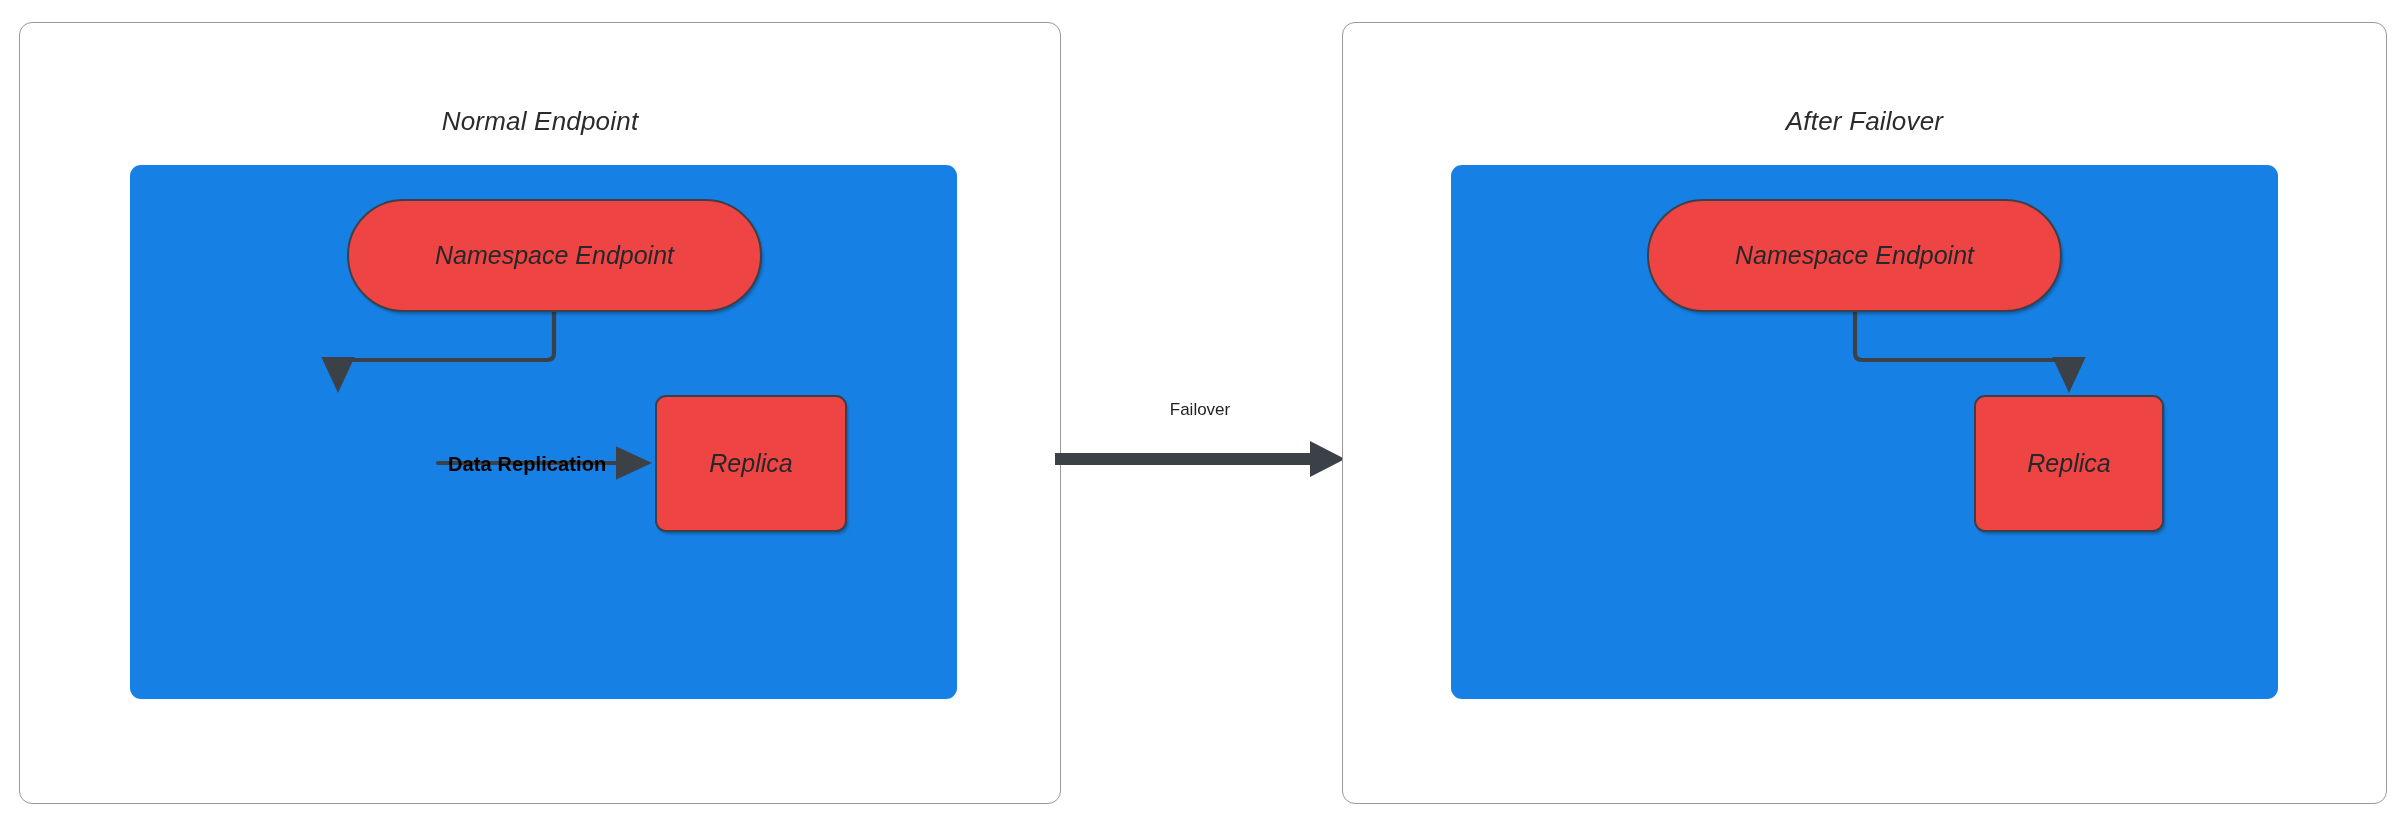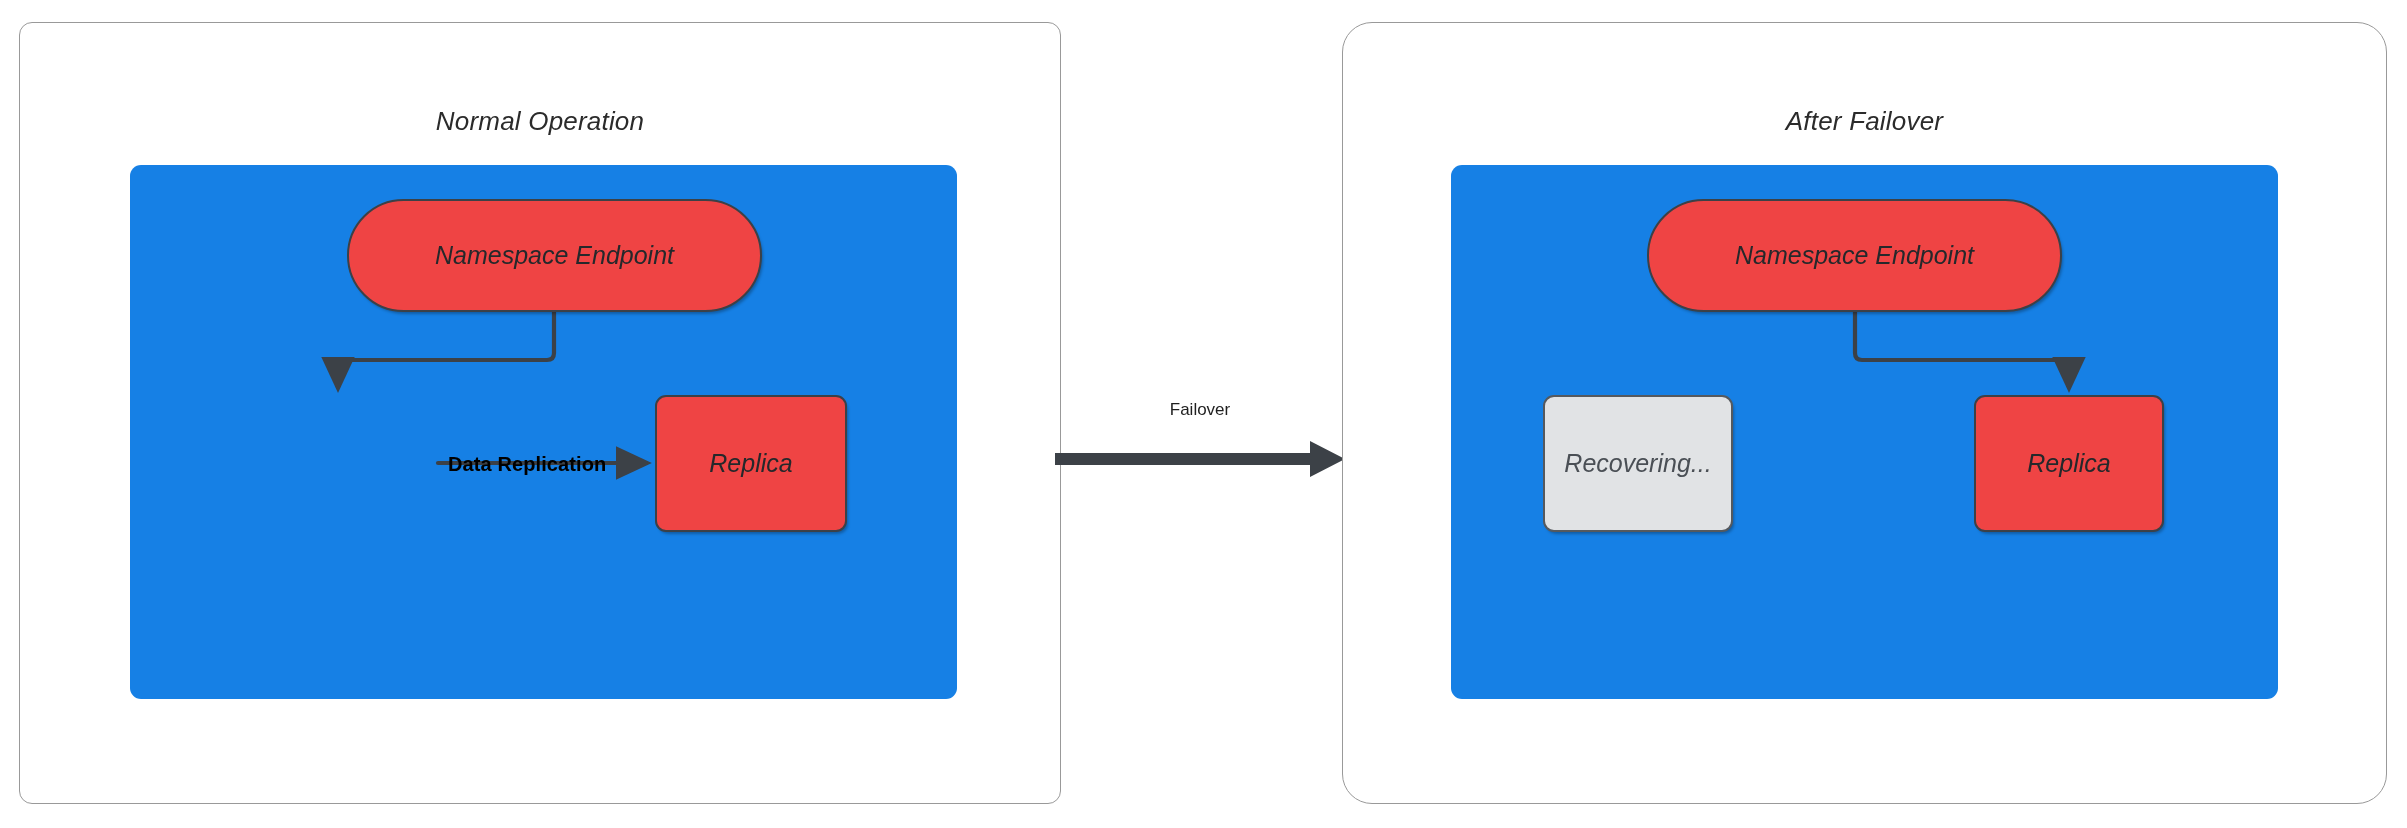--- a/index.html
+++ b/index.html
@@ -5,21 +5,21 @@
   html,body{margin:0;padding:0;background:#ffffff;}
   body{width:2407px;height:828px;position:relative;overflow:hidden;
        font-family:"Liberation Sans","DejaVu Sans",sans-serif;}
 
   .stage{position:absolute;left:0;top:0;width:2407px;height:828px;}
 
   
   .panel{position:absolute;border:1.6px solid #999999;border-radius:13px;
          background:#ffffff;box-sizing:border-box;}
   #panel-left{left:19px;top:22px;width:1042px;height:782px;}
-  #panel-right{left:1342px;top:22px;width:1045px;height:782px;border-radius:30px;}
+  #panel-right{left:1342px;top:22px;width:1045px;height:782px;}
 
   .panel-title{position:absolute;top:83px;left:0;width:100%;text-align:center;
                font-style:italic;font-size:26px;color:#2b2b2b;letter-spacing:.2px;}
 
   
   .bluebox{position:absolute;background:#1680e5;border-radius:11px;
            box-sizing:border-box;}
   #blue-left{left:110px;top:142px;width:827px;height:534px;}
   #blue-right{left:108px;top:142px;width:827px;height:534px;}
 
@@ -56,21 +56,21 @@
   #failover-label{position:absolute;left:0;top:0;width:290px;text-align:center;
                   font-size:17px;color:#1f1f1f;}
 </style>
 </head>
 <body>
 
 <div class="stage">
 
   <div class="panel" id="panel-left">
 
-    <div class="panel-title">Normal Operation</div>
+    <div class="panel-title">Normal Endpoint</div>
 
     <div class="bluebox" id="blue-left">
 
       <svg class="wires" viewBox="0 0 827 534">
         <defs>
           <marker id="ah-l" markerWidth="10" markerHeight="10" refX="7.2" refY="4" orient="auto" markerUnits="strokeWidth">
             <path d="M0,0 L8.6,4 L0,8 z" fill="#3c4147"></path>
           </marker>
           <marker id="ah-r" markerWidth="10" markerHeight="10" refX="7.2" refY="4" orient="auto" markerUnits="strokeWidth">
             <path d="M0,0 L8.6,4 L0,8 z" fill="#3c4147"></path>
@@ -116,23 +116,20 @@
           </marker>
         </defs>
 
         <path d="M404,147 L404,188 Q404,195 411,195 L611,195 Q618,195 618,202 L618,222" fill="none" stroke="#3c4147" stroke-width="4.2" stroke-linecap="round" stroke-linejoin="round" marker-end="url(#ah-r2)"></path>
       </svg>
 
       <div class="node pill" id="node-endpoint-right">
         <span>Namespace Endpoint</span>
       </div>
 
-      <div class="node rect node-recovering" id="node-recovering">
-        <span>Recovering...</span>
-      </div>
 
       <div class="node rect" id="node-replica-right">
         <span>Replica</span>
       </div>
 
     </div>
   </div>
 
 </div>
 

